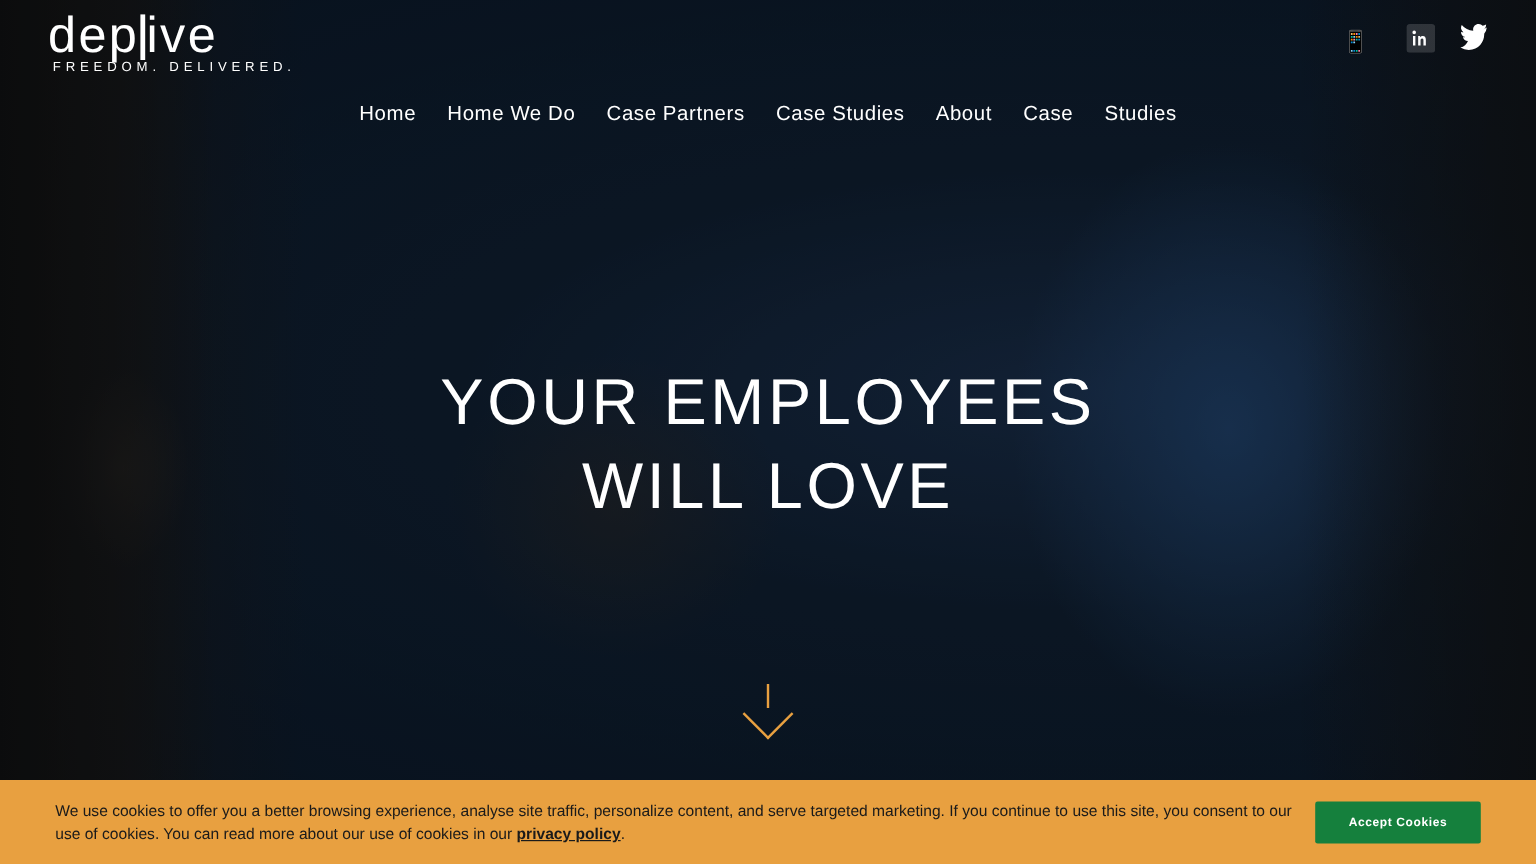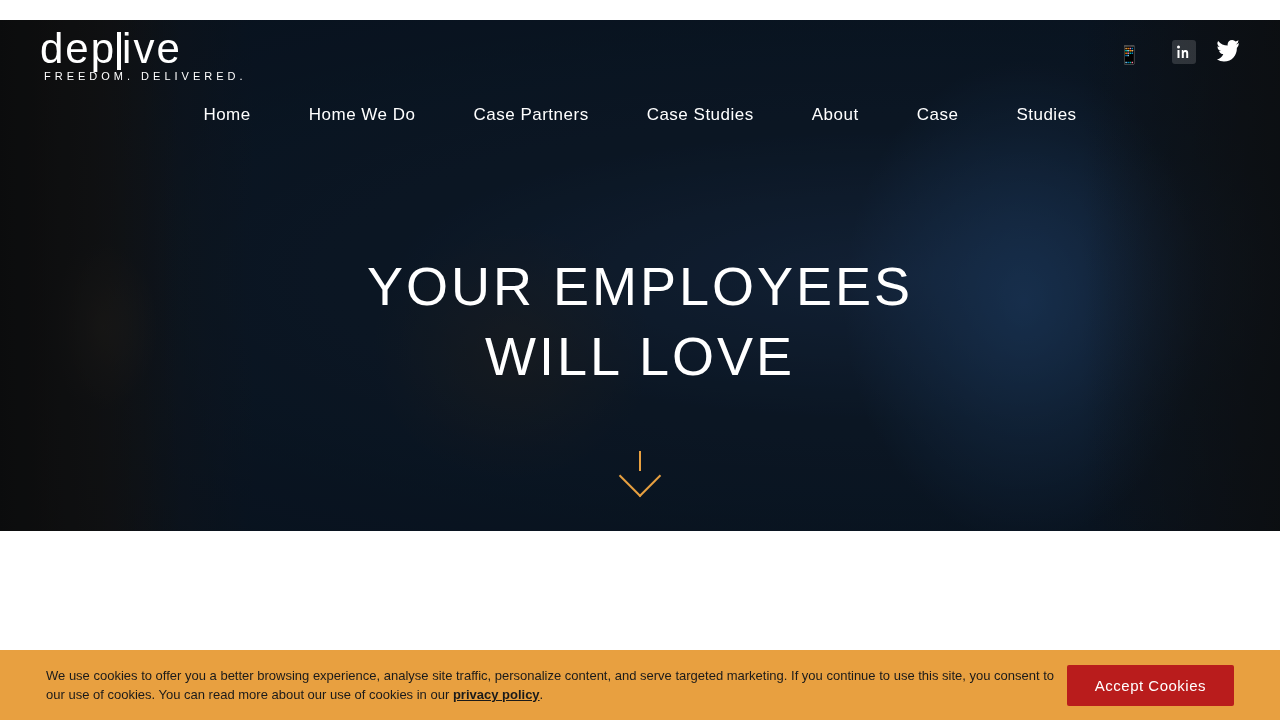--- a/index.html
+++ b/index.html
@@ -9,24 +9,23 @@
       width: 1280px;
       height: 720px;
       overflow: hidden;
       position: relative;
     }
 
     
     .hero {
       position: relative;
       width: 1280px;
-      height: 511px;
+      height: 650px;
       background: #4c1d95;
       overflow: hidden;
-      margin-top: 20px;
     }
 
     
     .hero-bg {
       position: absolute;
       inset: 0;
       background: 
         linear-gradient(rgba(10,20,35,0.65), rgba(10,20,35,0.65)),
         radial-gradient(ellipse at 70% 50%, #3a5a8a 0%, #1a2a3a 40%, #0a1520 100%);
       z-index: 0;
@@ -134,21 +133,21 @@
     
     .nav-bar {
       position: absolute;
       top: 70px;
       left: 0;
       right: 0;
       z-index: 10;
       display: flex;
       justify-content: center;
       align-items: center;
-      gap: 58px;
+      gap: 26px;
       padding: 15px 0;
     }
 
     .nav-item {
       color: #ffffff;
       font-size: 17px;
       font-weight: 500;
       cursor: pointer;
       text-decoration: none;
       letter-spacing: 0.5px;
@@ -224,26 +223,26 @@
       line-height: 1.5;
       max-width: 1050px;
     }
 
     .cookie-text a {
       color: #1a1a1a;
       font-weight: 600;
     }
 
     .accept-btn {
-      background: #b91c1c;
+      background: #15803d;
       color: #ffffff;
       border: none;
       padding: 12px 28px;
-      font-size: 15px;
-      font-weight: 400;
+      font-size: 10px;
+      font-weight: 700;
       cursor: pointer;
       white-space: nowrap;
       border-radius: 2px;
       letter-spacing: 0.5px;
     }
 
     
     .bookshelf-left {
       position: absolute;
       left: 0;

